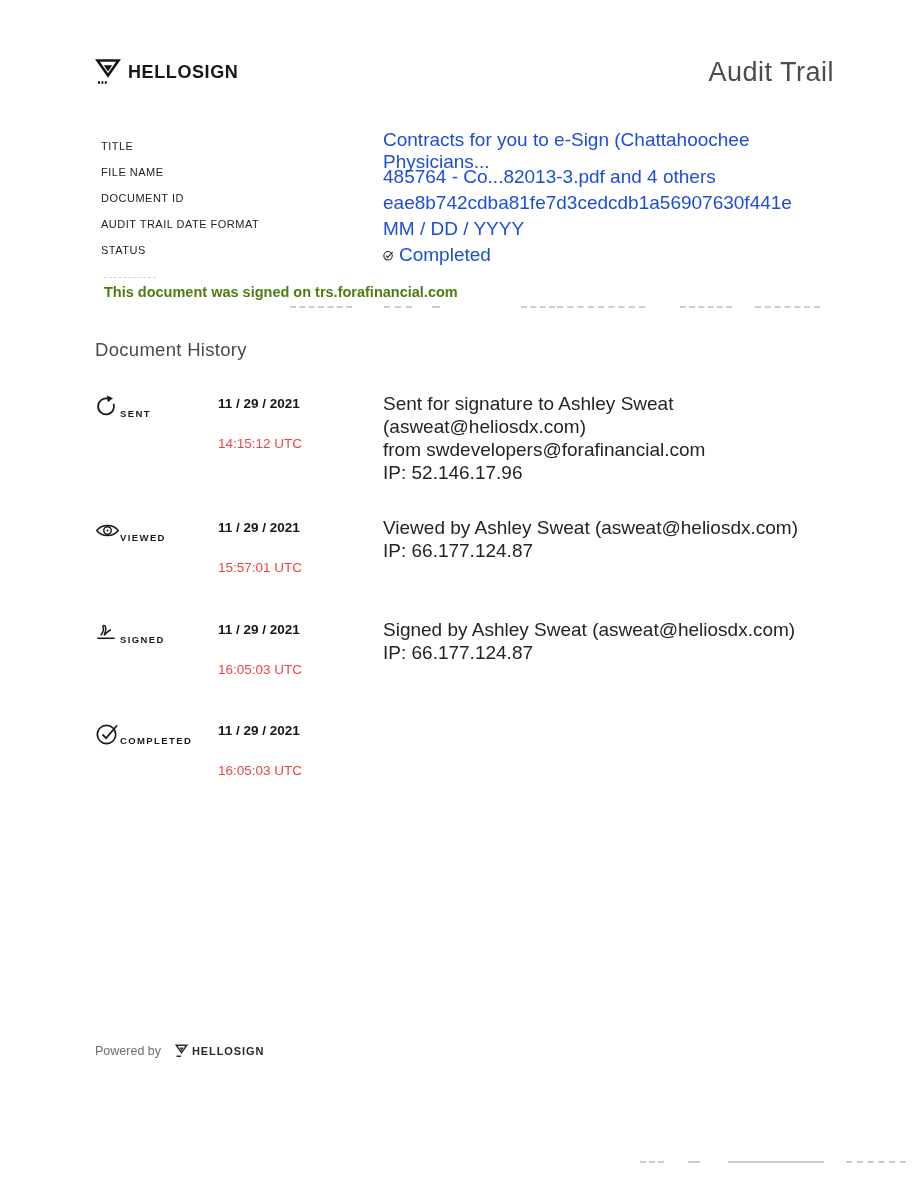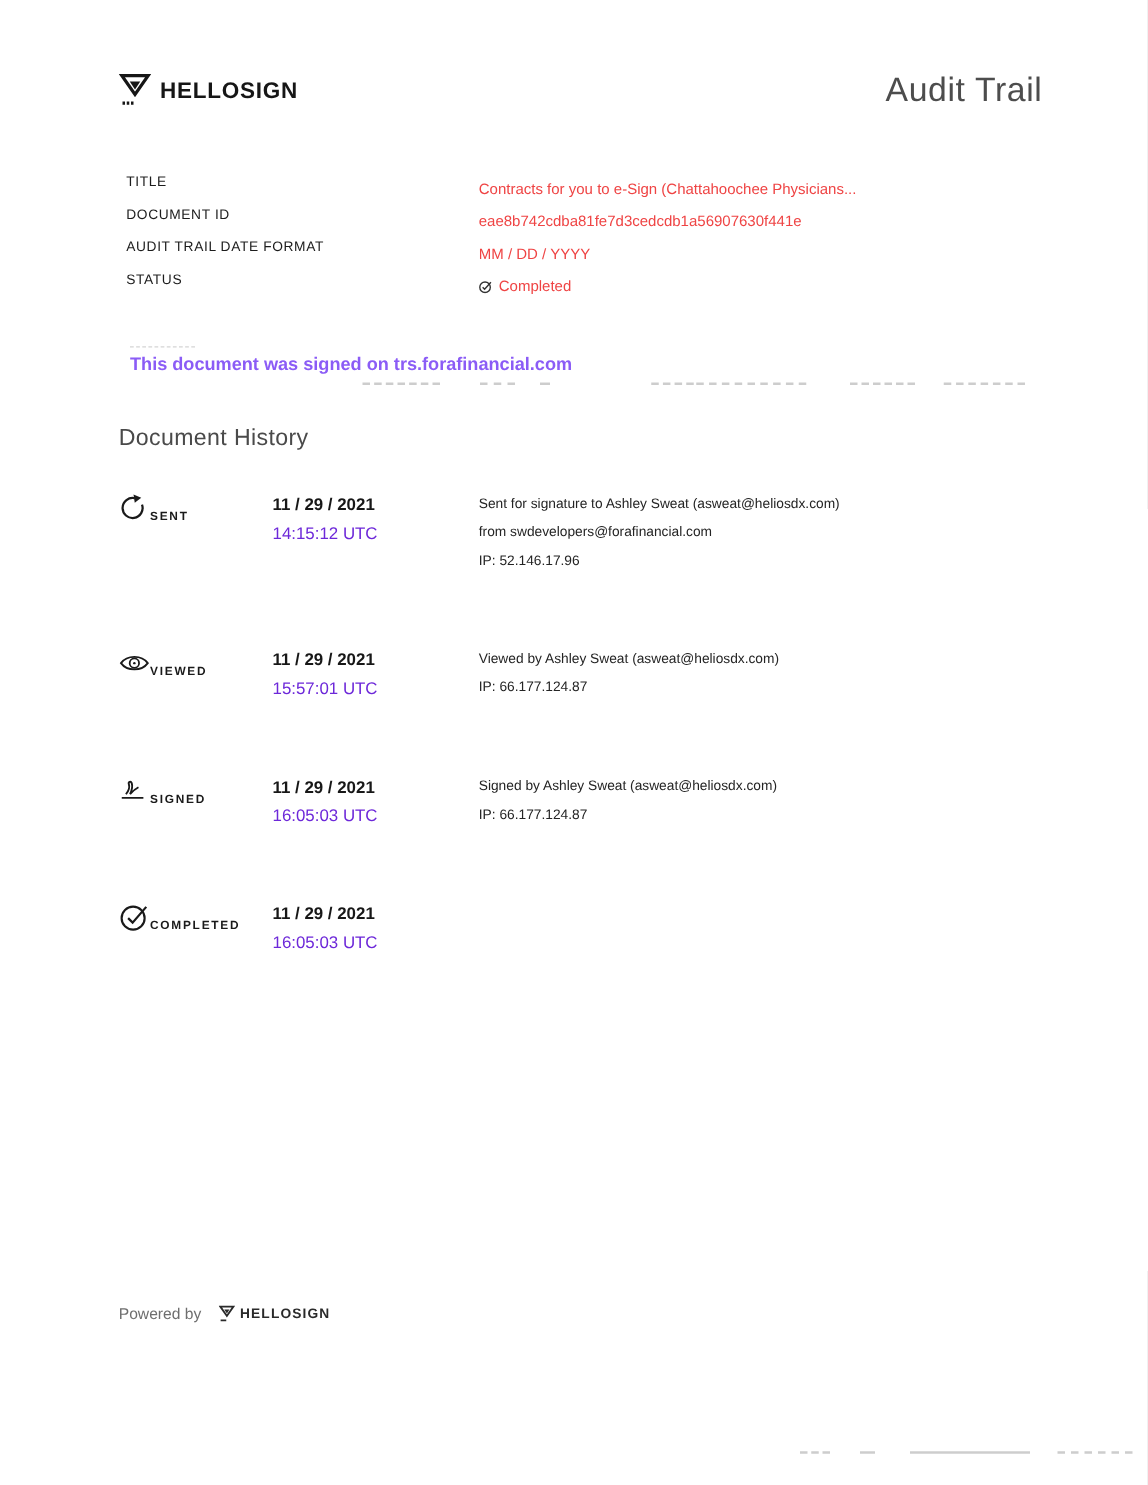--- a/index.html
+++ b/index.html
@@ -15,39 +15,39 @@
   
   .brand{position:absolute;left:94px;top:57px;display:flex;align-items:center;}
   .brand-icon{width:28px;height:30px;display:inline-flex;align-items:center;justify-content:center;}
   .brand-icon svg{width:26px;height:28px;}
   .brand-text{font-size:18px;font-weight:700;letter-spacing:0.6px;color:#161616;margin-left:6px;}
   .doc-title{position:absolute;right:84px;top:57px;font-size:27px;font-weight:400;color:#4d4d4d;letter-spacing:0.5px;}
   
   .meta{position:absolute;left:101px;top:133px;width:740px;}
   .meta-row{display:flex;height:26px;align-items:center;}
   .meta-label{width:282px;font-size:11px;font-weight:400;letter-spacing:0.5px;color:#1c1c1c;}
-  .meta-value{flex:1;font-size:12px;color:#ef4444;display:flex;align-items:center;margin-top:10px;}
+  .meta-value{flex:1;font-size:19px;color:#1d4ed8;display:flex;align-items:center;margin-top:10px;}
   .status-icon{display:inline-flex;margin-right:5px;}
   .status-icon svg{width:11px;height:11px;}
   
-  .note{position:absolute;left:104px;top:284px;font-size:14.5px;font-weight:700;color:#8b5cf6;}
+  .note{position:absolute;left:104px;top:284px;font-size:14.5px;font-weight:700;color:#4d7c0f;}
   
   .artifact{position:absolute;border-top:2px dashed #b8b8b8;opacity:.7;}
   .artifact.thin{border-top:1px dashed #c2c2c2;}
   
   .history-heading{position:absolute;left:95px;top:339px;font-size:18.5px;color:#4a4a4a;letter-spacing:0.3px;}
   
   .event{position:absolute;left:95px;right:56px;display:flex;align-items:flex-start;}
   .event-icon-col{width:96px;display:flex;flex-direction:row;align-items:center;padding-top:2px;}
   .event-icon-col svg{width:25px;height:25px;}
   .event-type{margin-top:9px;font-size:9.5px;font-weight:700;letter-spacing:1.4px;color:#1a1a1a;text-align:center;}
   .event-datetime{margin-left:27px;width:160px;font-size:13.5px;line-height:23px;}
   .event-date{font-weight:700;color:#171717;}
-  .event-time{color:#6d28d9;}
-  .event-desc{flex:1;margin-left:5px;font-size:11px;line-height:23px;color:#242424;}
+  .event-time{color:#ef4444;margin-top:17px;}
+  .event-desc{flex:1;margin-left:5px;font-size:19px;line-height:23px;color:#242424;}
   .desc-line:empty{display:none;}
   
   .footer{position:absolute;left:95px;top:1044px;display:flex;align-items:flex-start;}
   .footer-text{font-size:12.5px;color:#6e6e6e;}
   .footer-brand{display:flex;align-items:center;margin-left:7px;}
   .footer-brand svg{width:13px;height:14px;}
   .footer-brand-text{font-size:11px;font-weight:700;letter-spacing:0.9px;color:#2a2a2a;margin-left:4px;}
 </style>
 </head>
 <body>
@@ -63,20 +63,24 @@
       </svg>
     </span>
     <span class="brand-text">HELLOSIGN</span>
   </div>
   <div class="doc-title">Audit Trail</div>
 
   <div class="meta">
     <div class="meta-row">
       <div class="meta-label">TITLE</div>
       <div class="meta-value">Contracts for you to e-Sign (Chattahoochee Physicians...</div>
+    </div>
+    <div class="meta-row">
+      <div class="meta-label">FILE NAME</div>
+      <div class="meta-value">485764 - Co...82013-3.pdf and 4 others</div>
     </div>
     <div class="meta-row">
       <div class="meta-label">DOCUMENT ID</div>
       <div class="meta-value">eae8b742cdba81fe7d3cedcdb1a56907630f441e</div>
     </div>
     <div class="meta-row">
       <div class="meta-label">AUDIT TRAIL DATE FORMAT</div>
       <div class="meta-value">MM / DD / YYYY</div>
     </div>
     <div class="meta-row">

